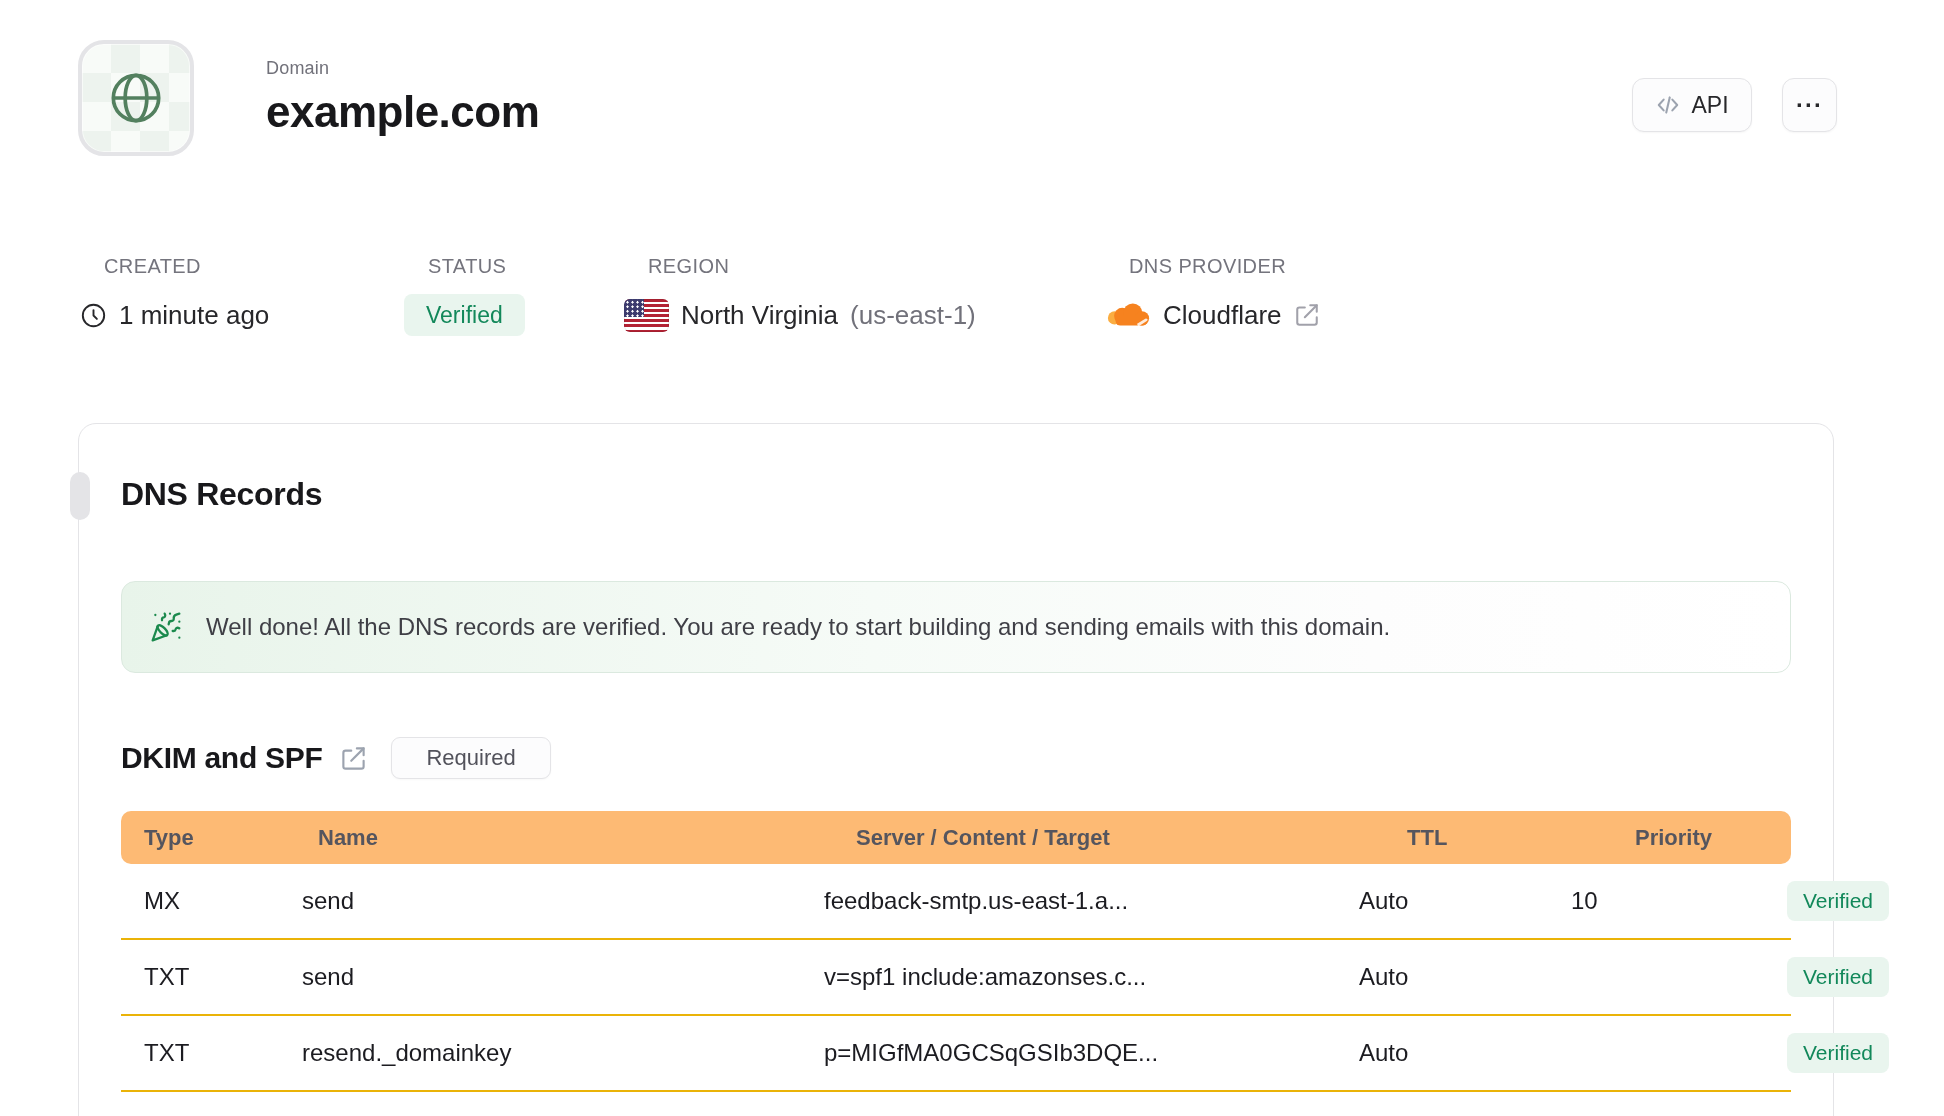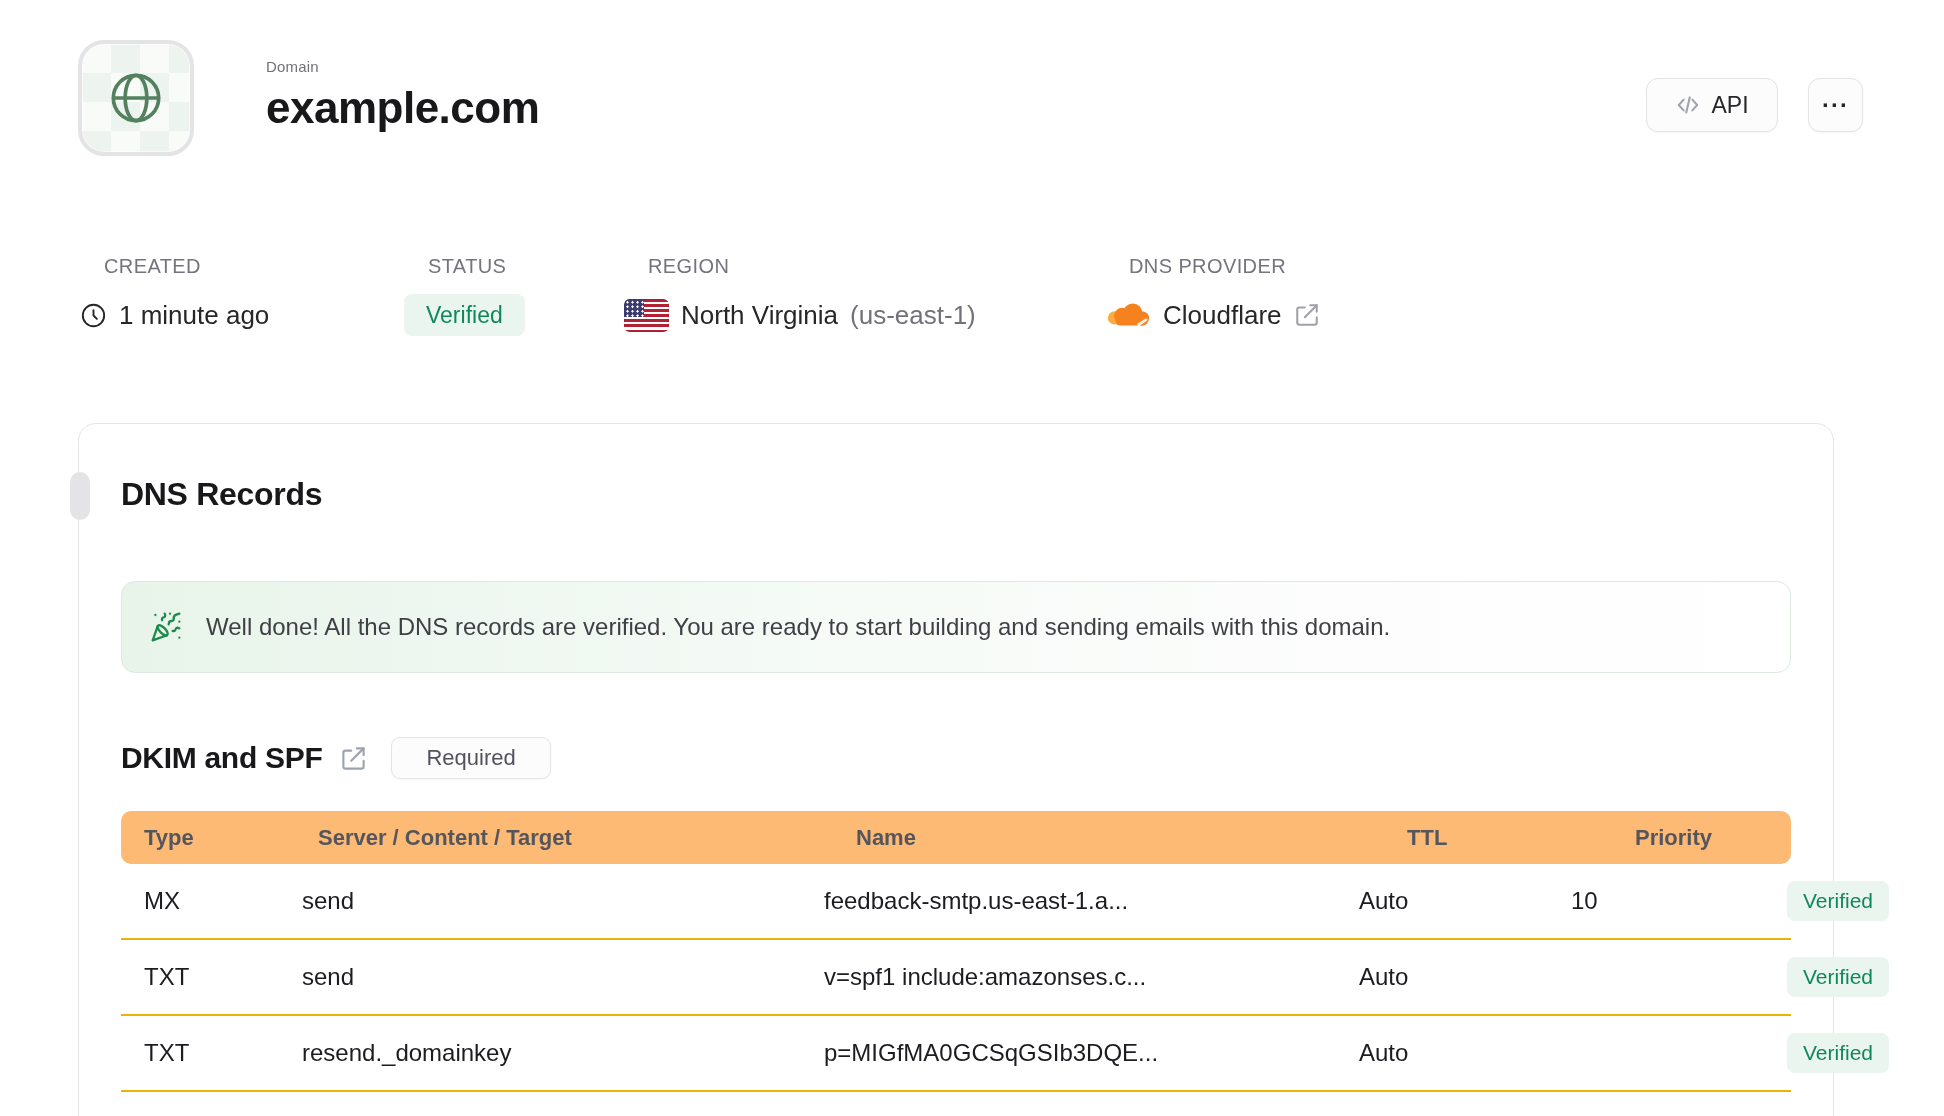--- a/index.html
+++ b/index.html
@@ -9,31 +9,31 @@
   
   .avatar {
     position: absolute; left: 78px; top: 40px; width: 116px; height: 116px;
     border: 4px solid #e4e4e7; border-radius: 26px;
     background: repeating-conic-gradient(#edf3ee 0% 25%, #f8fbf8 25% 50%);
     background-size: 58px 58px;
     display: flex; align-items: center; justify-content: center;
     box-shadow: inset 0 0 0 1px rgba(255,255,255,.6);
   }
   .title-block { position: absolute; left: 266px; top: 58px; }
-  .title-label { font-size: 15px; font-weight: 500; color: #71717a; letter-spacing: .2px; }
+  .title-label { font-size: 18px; font-weight: 500; color: #71717a; letter-spacing: .2px; }
   .page-title { margin-top: 8px; font-size: 44px; font-weight: 700; color: #18181b; letter-spacing: -.5px; }
 
   .header-actions { position: absolute; left: 1632px; top: 78px; display: flex; gap: 30px; }
   .btn {
     height: 54px; display: inline-flex; align-items: center; justify-content: center;
     gap: 10px; background: #fcfcfd; border: 1px solid #e4e4e7; border-radius: 12px;
     box-shadow: 0 1px 2px rgba(0,0,0,.04); cursor: pointer;
     font-size: 23px; color: #27272a; font-weight: 500;
   }
-  .btn-api { width: 132px; margin-left: 14px; }
+  .btn-api { width: 120px; }
   .btn-more { width: 55px; font-size: 24px; font-weight: 700; letter-spacing: 1px; color: #27272a; }
 
   
   .meta { position: absolute; top: 255px; }
   .meta-label { font-size: 20px; color: #74747d; letter-spacing: .4px; margin-left: 24px; }
   .meta-value { margin-top: 16px; height: 42px; display: flex; align-items: center; gap: 12px; font-size: 26px; color: #27272a; }
   .meta-created { left: 80px; }
   .meta-status  { left: 404px; }
   .meta-region  { left: 624px; }
   .meta-dns     { left: 1105px; }
@@ -212,22 +212,22 @@
         <polyline points="15 3 21 3 21 9"></polyline>
         <line x1="10" y1="14" x2="21" y2="3"></line>
       </svg>
     </span>
     <span class="badge-required">Required</span>
   </div>
 
   <div class="dns-table">
     <div class="tgrid thead">
       <div class="cell">Type</div>
+      <div class="cell">Name</div>
       <div class="cell">Server / Content / Target</div>
-      <div class="cell">Name</div>
       <div class="cell">TTL</div>
       <div class="cell">Priority</div>
       <div class="cell">Status</div>
     </div>
 
     <div class="tgrid trow">
       <div class="cell">MX</div>
       <div class="cell">send</div>
       <div class="cell">feedback-smtp.us-east-1.a...</div>
       <div class="cell">Auto</div>

